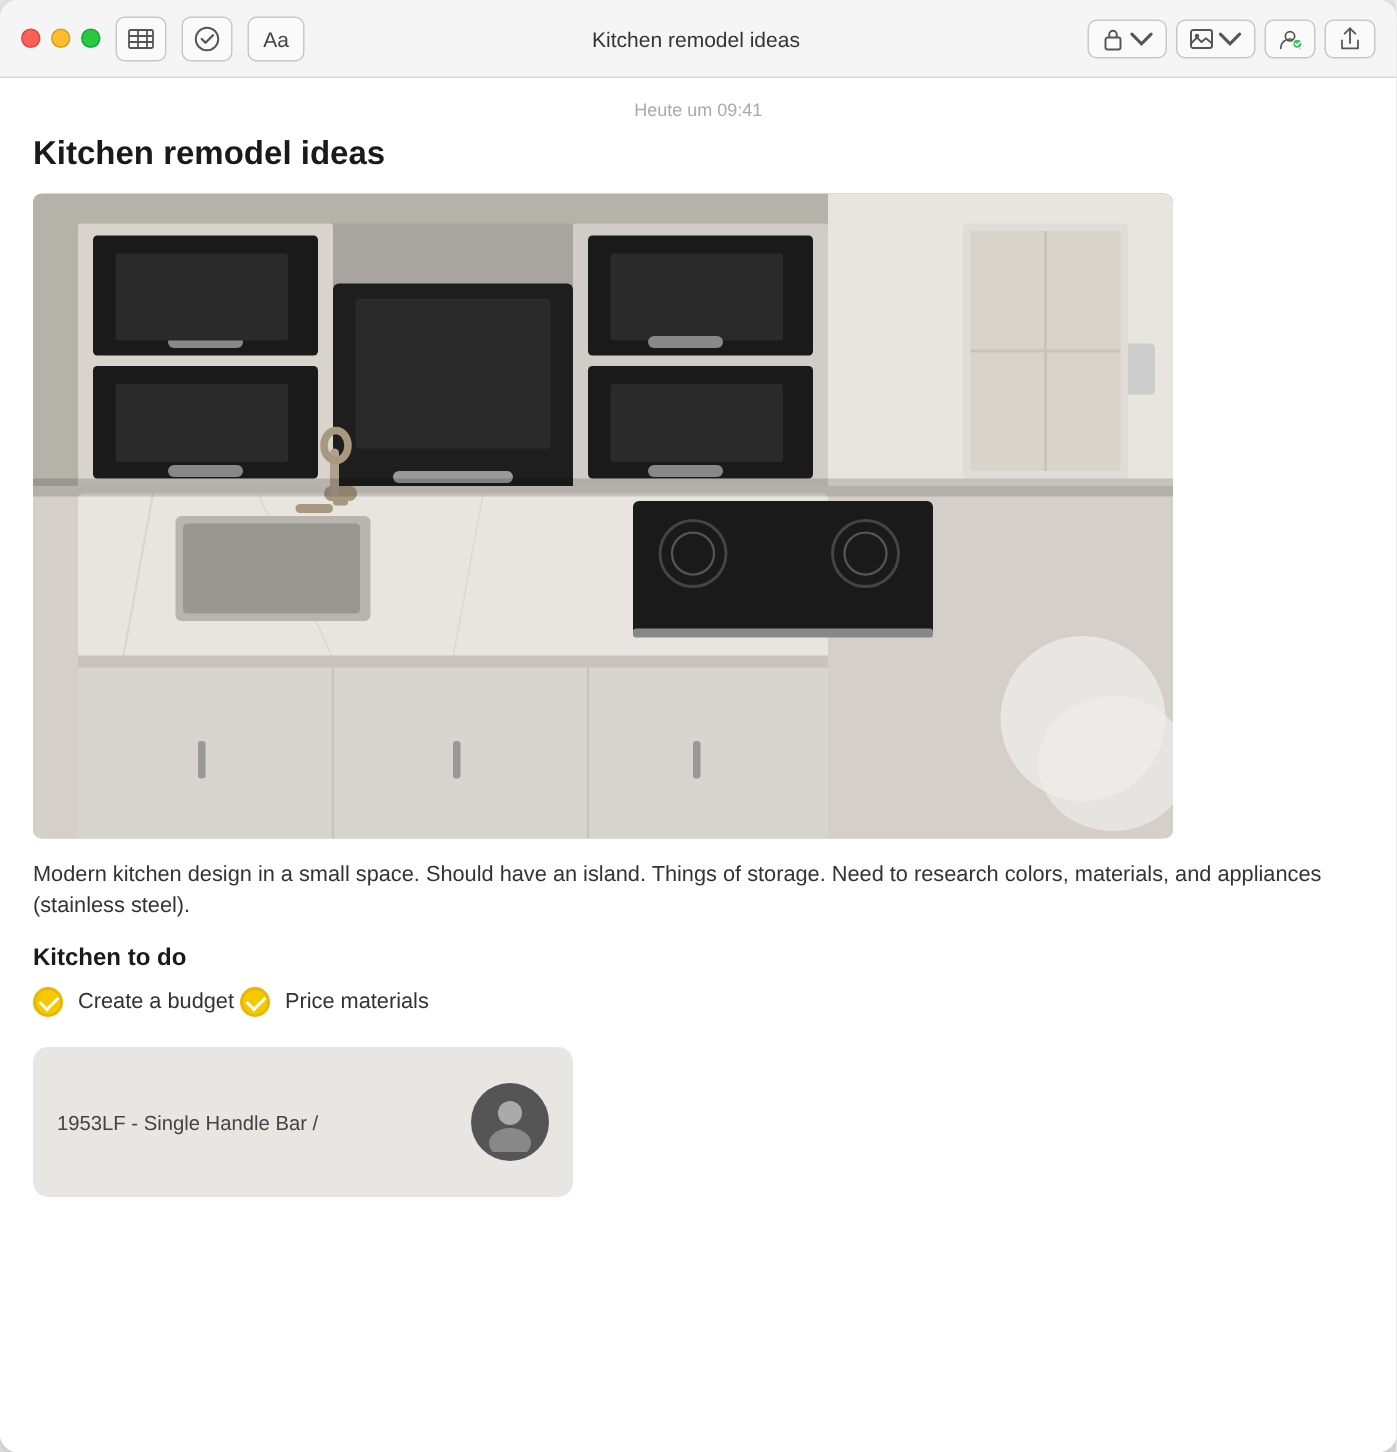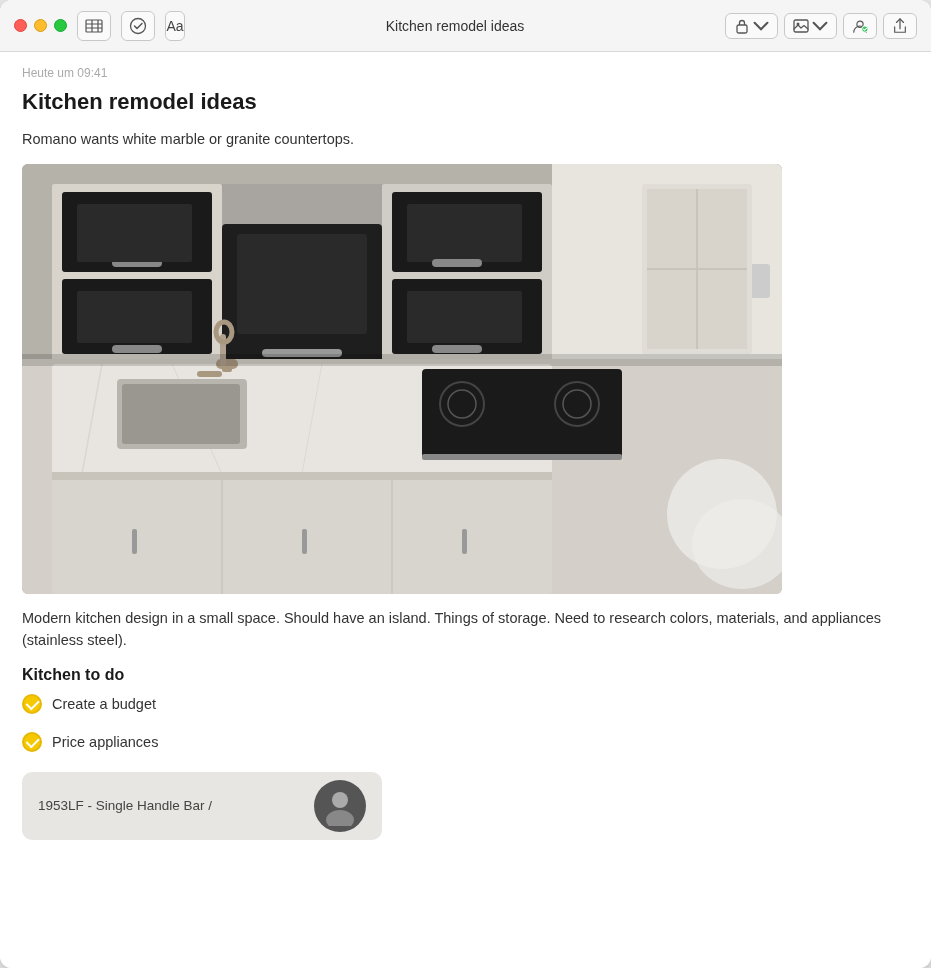--- a/index.html
+++ b/index.html
@@ -66,21 +66,21 @@
       cursor: pointer;
       color: #444;
       font-size: 16px;
       border: 1px solid #c8c8c8;
       background: #fafafa;
     }
 
     .toolbar-btn.text-btn {
       font-size: 14px;
       font-weight: 500;
-      width: 20px;
+      width: 38px;
     }
 
     .titlebar-title {
       flex: 1;
       text-align: center;
       font-size: 14px;
       color: #333;
       font-weight: 500;
     }
 
@@ -110,20 +110,21 @@
 
     
     .content {
       flex: 1;
       overflow-y: auto;
       padding: 0 22px 20px 22px;
       background: #ffffff;
     }
 
     .timestamp {
+      text-align: center;
       color: #aaa;
       font-size: 12px;
       padding: 14px 0 8px 0;
     }
 
     .note-title {
       font-size: 22px;
       font-weight: 700;
       color: #1a1a1a;
       margin-bottom: 12px;
@@ -158,22 +159,22 @@
       font-size: 16px;
       font-weight: 700;
       color: #1a1a1a;
       margin-bottom: 10px;
       margin-top: 6px;
     }
 
     .checklist {
       list-style: none;
       display: flex;
-      flex-direction: column;
-      gap: 18px;
+      flex-direction: row;
+      gap: 4px;
       margin-bottom: 20px;
     }
 
     .checklist-item {
       display: flex;
       align-items: center;
       gap: 10px;
       font-size: 14.5px;
       color: #333;
     }
@@ -206,21 +207,21 @@
       border-top: none;
       border-left: none;
       transform: rotate(45deg) translateY(-1px);
       display: block;
     }
 
     
     .bottom-card {
       background: #e8e6e3;
       border-radius: 10px;
-      padding: 8px 16px;
+      padding: 24px 16px;
       display: flex;
       align-items: center;
       gap: 14px;
       max-width: 360px;
     }
 
     .bottom-card-text {
       font-size: 13.5px;
       font-weight: 500;
       color: #444;
@@ -326,21 +327,20 @@
       </div>
     </div>
   </div>
 
   <div class="content">
 
     <div class="timestamp">Heute um 09:41</div>
 
     <h1 class="note-title">Kitchen remodel ideas</h1>
 
-    <p class="note-text">Romano wants white marble or granite countertops.</p>
 
     <div class="note-image">
       <svg class="kitchen-illustration" viewBox="0 0 760 430" xmlns="http://www.w3.org/2000/svg">
 
         <rect width="760" height="430" fill="#c8c5be"></rect>
 
         <rect x="0" y="0" width="760" height="200" fill="#b5b2aa"></rect>
 
         <rect x="30" y="20" width="680" height="180" fill="#a8a5a0" rx="2"></rect>
 
@@ -425,21 +425,21 @@
 
     <h2 class="section-heading">Kitchen to do</h2>
 
     <ul class="checklist">
       <li class="checklist-item">
         <div class="check-circle checked"></div>
         <span>Create a budget</span>
       </li>
       <li class="checklist-item">
         <div class="check-circle checked"></div>
-        <span>Price appliances</span>
+        <span>Price materials</span>
       </li>
     </ul>
 
     <div class="bottom-card">
       <div class="bottom-card-text">1953LF - Single Handle Bar /</div>
       <div class="bottom-card-avatar">
         <svg width="40" height="40" viewBox="0 0 40 40">
           <circle cx="20" cy="14" r="8" fill="#aaa"></circle>
           <ellipse cx="20" cy="34" rx="14" ry="10" fill="#888"></ellipse>
         </svg>

